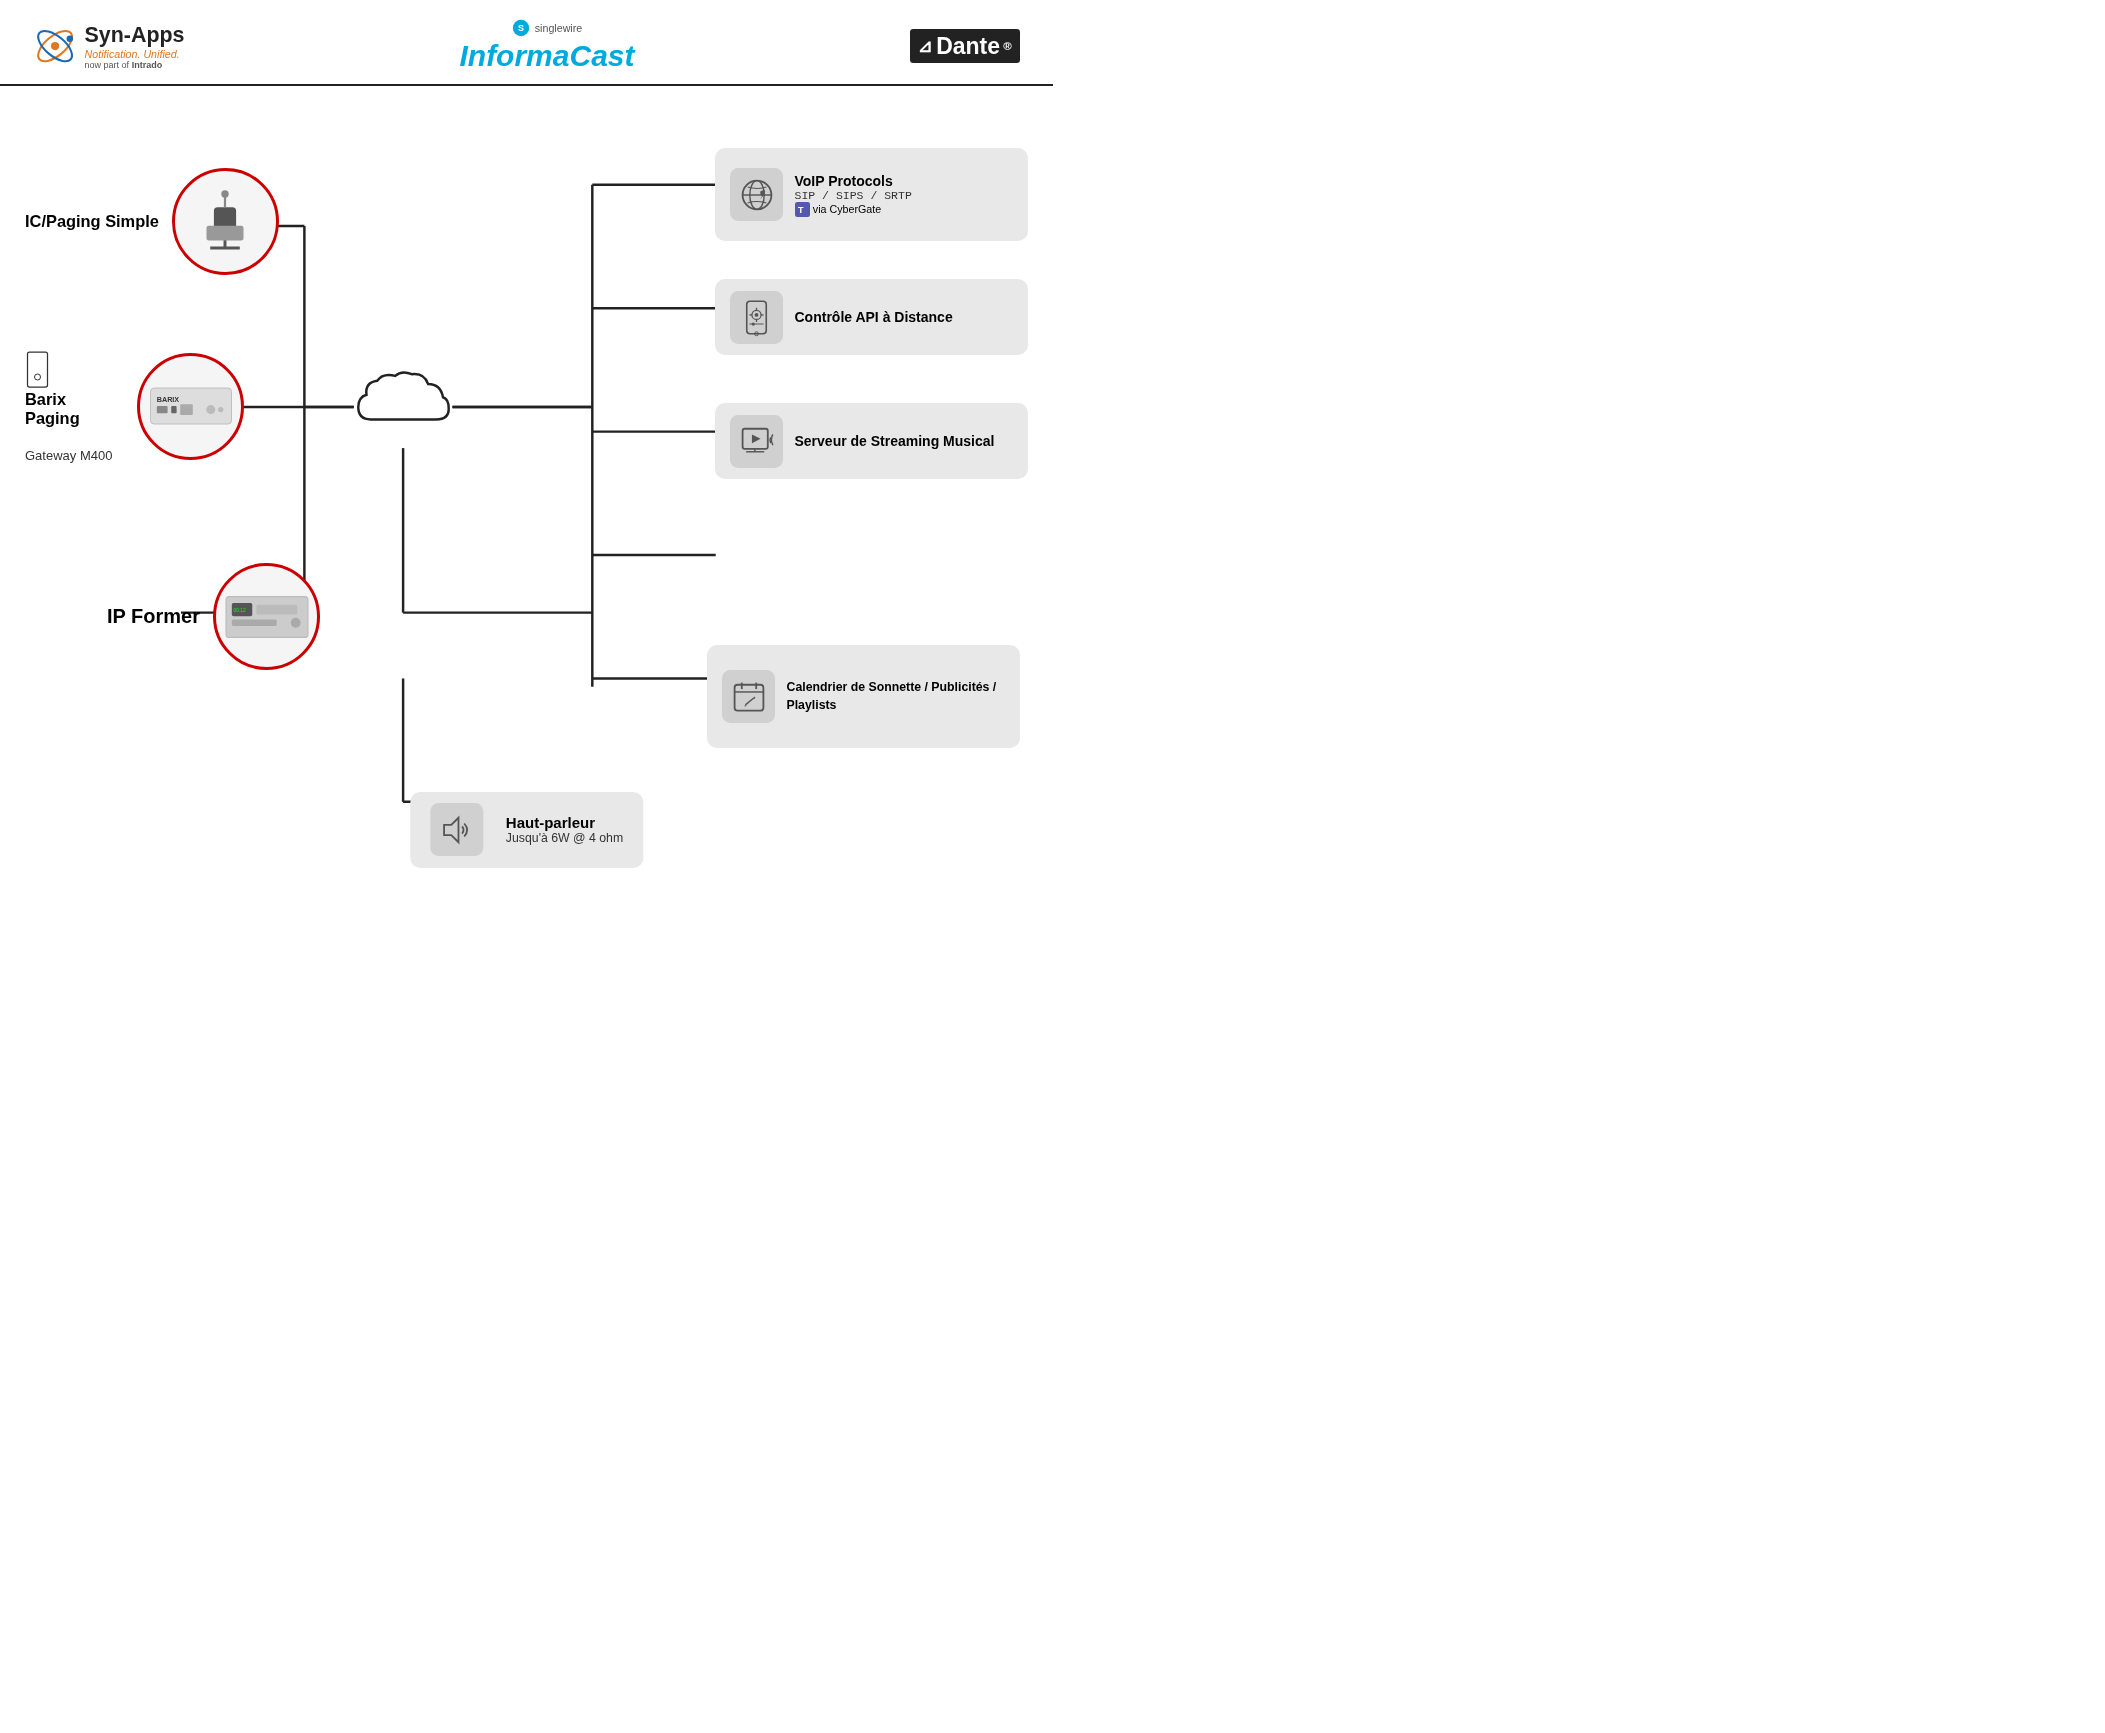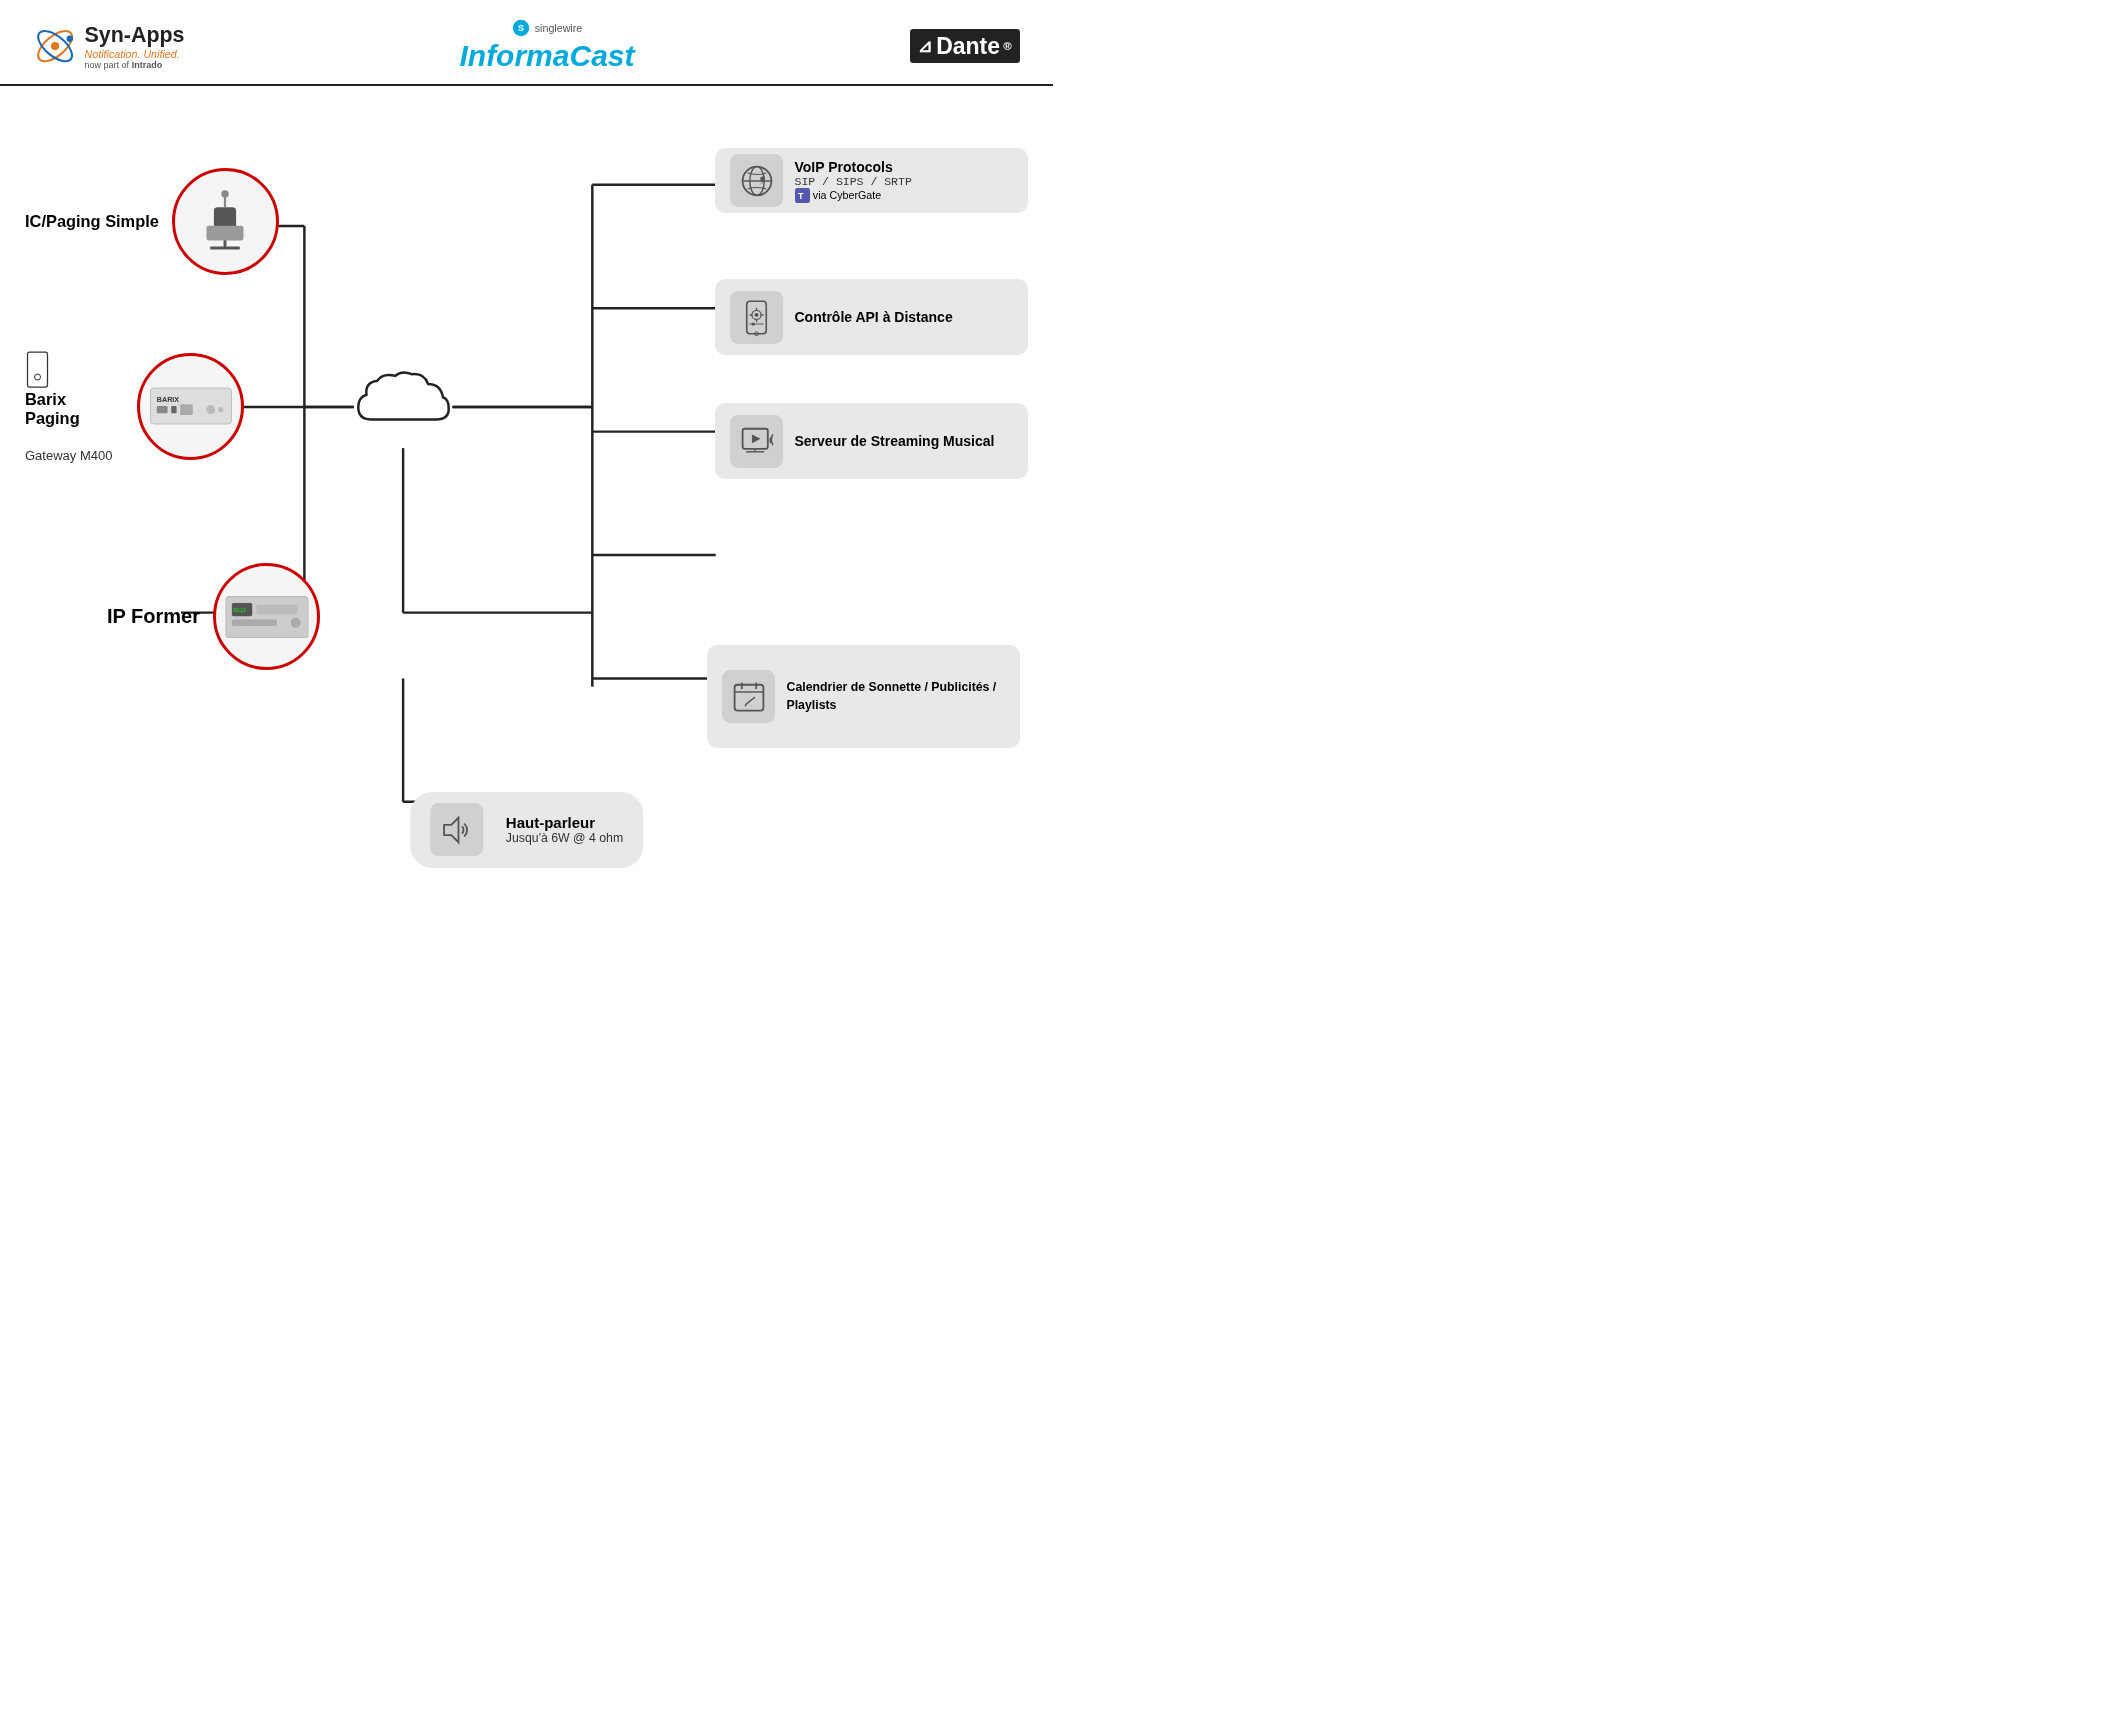--- a/index.html
+++ b/index.html
@@ -199,21 +199,21 @@
           <rect x="5" y="10" width="100" height="50" rx="4" fill="#ccc" stroke="#bbb" stroke-width="1.5"></rect>
           <rect x="12" y="18" width="25" height="16" rx="2" fill="#555"></rect>
           <text x="14" y="29" font-size="6" fill="#0f0">00:12</text>
           <rect x="42" y="20" width="50" height="12" rx="2" fill="#bbb"></rect>
           <circle cx="90" cy="42" r="6" fill="#aaa"></circle>
           <rect x="12" y="38" width="55" height="8" rx="2" fill="#aaa"></rect>
         </svg>
       </div>
     </div>
 
-    <div style="position:absolute;right:25px;top:62px;display:flex;align-items:center;gap:11.5px;background:#e8e8e8;border-radius:10px;padding:6px 15px;width:313px;">
+    <div style="position:absolute;right:25px;top:62px;display:flex;align-items:center;gap:11.5px;background:#e8e8e8;border-radius:10px;padding:20px 15px;width:313px;">
       <div style="width:53px;height:53px;background:#d0d0d0;border-radius:8.2px;display:flex;align-items:center;justify-content:center;flex-shrink:0;">
         <svg viewBox="0 0 50 50" width="36" height="36">
           <circle cx="25" cy="25" r="20" fill="none" stroke="#555" stroke-width="2.5"></circle>
           <ellipse cx="25" cy="25" rx="10" ry="20" fill="none" stroke="#555" stroke-width="2"></ellipse>
           <line x1="5" y1="25" x2="45" y2="25" stroke="#555" stroke-width="2"></line>
           <path d="M12,14 Q25,18 38,14" fill="none" stroke="#555" stroke-width="1.5"></path>
           <path d="M12,36 Q25,32 38,36" fill="none" stroke="#555" stroke-width="1.5"></path>
 
           <path d="M30,30 Q38,22 35,18 L30,20 Q29,24 32,27" fill="#555" stroke="#555" stroke-width="0.5"></path>
         </svg>
@@ -282,21 +282,21 @@
           <line x1="20" y1="36" x2="32" y2="26" stroke="#555" stroke-width="2"></line>
           <polygon points="18,38 20,36 22,38" fill="#555"></polygon>
           <polygon points="32,24 34,26 32,28" fill="#555"></polygon>
         </svg>
       </div>
       <div>
         <div style="font-size:12.3px;font-weight:700;line-height:1.4;">Calendrier de Sonnette / Publicités / Playlists</div>
       </div>
     </div>
 
-    <div style="position:absolute;left:50%;transform:translateX(-50%);bottom:8.2px;display:flex;align-items:center;gap:23px;background:#e8e8e8;border-radius:22px;padding:11.5px 20px;">
+    <div style="position:absolute;left:50%;transform:translateX(-50%);bottom:8.2px;display:flex;align-items:center;gap:23px;background:#e8e8e8;border-radius:10px;padding:11.5px 20px;">
       <div style="width:53px;height:53px;background:#d0d0d0;border-radius:8.2px;display:flex;align-items:center;justify-content:center;flex-shrink:0;">
         <svg viewBox="0 0 50 50" width="36" height="36">
 
           <polygon points="8,18 18,18 28,8 28,42 18,32 8,32" fill="none" stroke="#555" stroke-width="2.5"></polygon>
 
           <path d="M33,20 Q37,25 33,30" fill="none" stroke="#555" stroke-width="2.5"></path>
           <path d="M36,16 Q44,25 36,34" fill="none" stroke="#555" stroke-width="2.5"></path>
         </svg>
       </div>
       <div>

